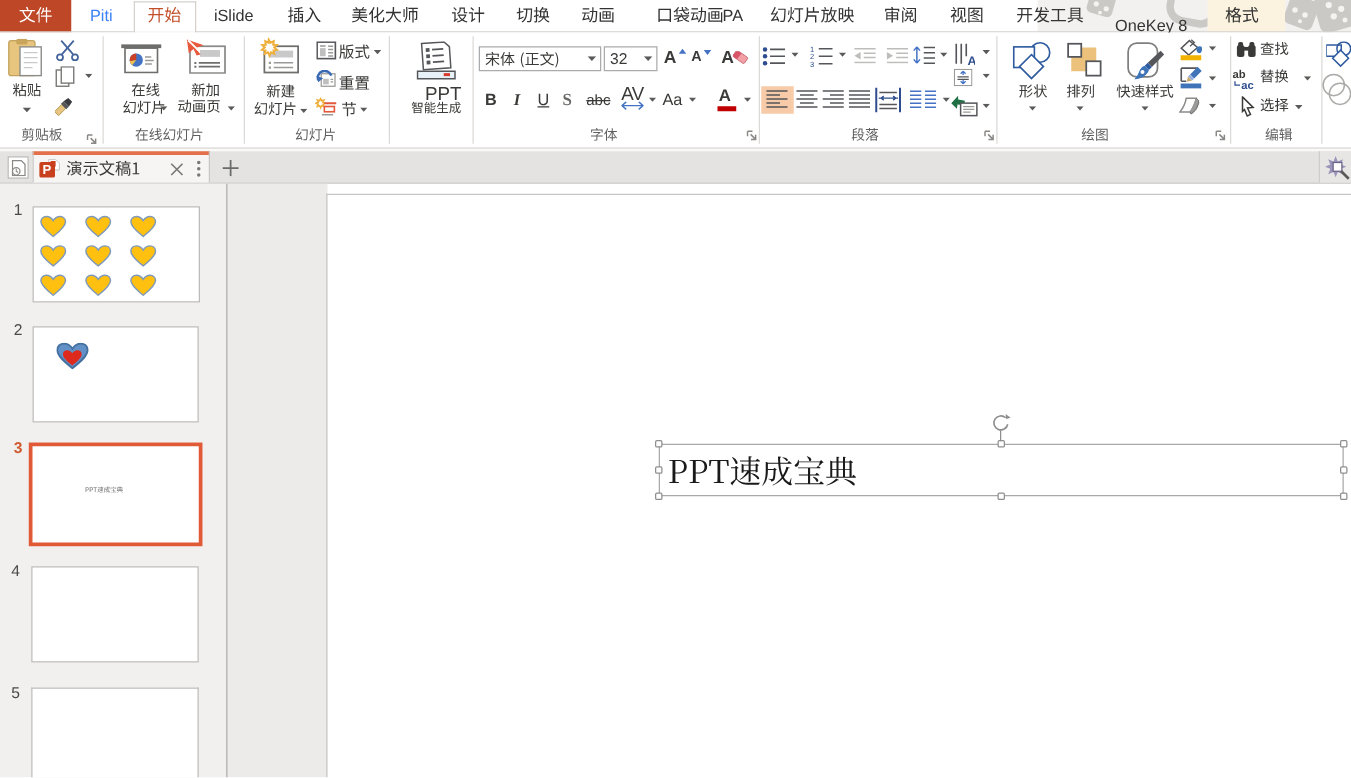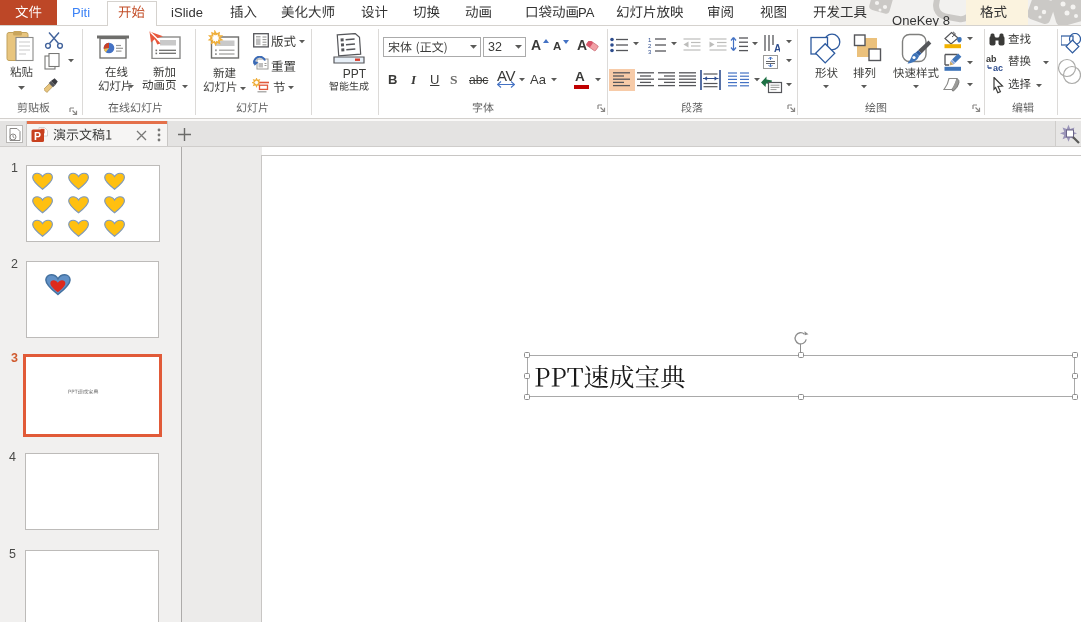--- a/index.html
+++ b/index.html
@@ -277,21 +277,21 @@
         </g>
         <g stroke="#55565A" stroke-width="1.5">
           <path d="M13 6.5 h9"></path>
           <path d="M13 11.5 h9"></path>
           <path d="M13 16.5 h9"></path>
         </g>
       </g>
       <path d="M1 24 h30 v6 h-30 Z" fill="#E8F0F8" stroke="#55565A" stroke-width="1.2"></path>
       <rect x="22" y="25.5" width="5" height="2.4" fill="#D83B2B"></rect>
     </svg>
-<div style="position:absolute;left:349px;transform:translateX(-50%);top:67.5px;font-family:'Liberation Sans',sans-serif;font-size:12px;color:#3A3A38;font-weight:400;white-space:nowrap;line-height:1;padding-left:11px;">PPT</div>
+<div style="position:absolute;left:349px;transform:translateX(-50%);top:67.5px;font-family:'Liberation Sans',sans-serif;font-size:15px;color:#3A3A38;font-weight:400;white-space:nowrap;line-height:1;padding-left:11px;">PPT</div>
 <svg style="position:absolute;left:329.0px;top:80.5px;overflow:visible" width="41" height="12">
       <path d="M6.2 1.9H8.2V4H6.2ZM5.5 1.2V4.7H9V1.2ZM2.7 7.6H7.4V8.6H2.7ZM2.7 7V6.1H7.4V7ZM1.9 5.5V9.6H2.7V9.2H7.4V9.6H8.1V5.5ZM1.6 0.4C1.4 1.1 1 1.9 0.5 2.4C0.7 2.5 1 2.6 1.1 2.8C1.3 2.5 1.5 2.2 1.7 1.8H2.6V2.4L2.6 2.8H0.5V3.4H2.4C2.2 4 1.7 4.7 0.4 5.2C0.6 5.3 0.8 5.5 0.9 5.7C1.9 5.2 2.5 4.7 2.9 4.1C3.4 4.4 4.1 5 4.4 5.2L5 4.7C4.7 4.5 3.5 3.8 3.1 3.6L3.2 3.4H5V2.8H3.3L3.3 2.4V1.8H4.8V1.2H2C2.1 1 2.2 0.8 2.3 0.5Z M13.8 4.6V5.5H11.7V4.6ZM11 4V9.6H11.7V7.6H13.8V8.7C13.8 8.9 13.8 8.9 13.7 8.9C13.5 8.9 13.1 8.9 12.6 8.9C12.7 9.1 12.8 9.4 12.9 9.6C13.5 9.6 13.9 9.6 14.2 9.5C14.5 9.3 14.6 9.1 14.6 8.7V4ZM11.7 6.1H13.8V7H11.7ZM18.6 1.2C18 1.5 17.1 1.8 16.2 2.1V0.4H15.5V3.7C15.5 4.6 15.8 4.8 16.7 4.8C16.9 4.8 18.2 4.8 18.4 4.8C19.2 4.8 19.5 4.5 19.5 3.2C19.3 3.2 19 3.1 18.9 3C18.8 3.9 18.8 4.1 18.4 4.1C18.1 4.1 17 4.1 16.8 4.1C16.3 4.1 16.2 4.1 16.2 3.7V2.7C17.2 2.4 18.3 2.1 19.1 1.7ZM18.7 5.6C18.1 6 17.2 6.4 16.2 6.7V5.1H15.5V8.5C15.5 9.3 15.8 9.5 16.7 9.5C16.9 9.5 18.3 9.5 18.5 9.5C19.3 9.5 19.5 9.2 19.6 7.8C19.4 7.8 19.1 7.6 19 7.5C18.9 8.7 18.8 8.8 18.4 8.8C18.1 8.8 17 8.8 16.8 8.8C16.3 8.8 16.2 8.8 16.2 8.5V7.3C17.3 7 18.4 6.6 19.2 6.2ZM10.8 3.3C11.1 3.2 11.4 3.1 14.1 2.9C14.2 3.1 14.3 3.3 14.4 3.5L15 3.2C14.8 2.6 14.2 1.7 13.7 1L13.1 1.2C13.4 1.6 13.6 2 13.8 2.4L11.6 2.5C12.1 2 12.5 1.3 12.9 0.6L12.1 0.4C11.8 1.2 11.2 2 11.1 2.2C10.9 2.4 10.7 2.5 10.6 2.6C10.7 2.8 10.8 3.1 10.8 3.3Z M22.4 0.6C22 2 21.4 3.4 20.5 4.3C20.7 4.4 21.1 4.6 21.2 4.7C21.6 4.3 21.9 3.7 22.3 3.1H24.6V5.3H21.6V6H24.6V8.6H20.6V9.3H29.5V8.6H25.4V6H28.6V5.3H25.4V3.1H29V2.3H25.4V0.4H24.6V2.3H22.6C22.8 1.8 23 1.3 23.1 0.7Z M35.4 0.4C35.4 1 35.5 1.6 35.5 2.1H31.3V4.9C31.3 6.2 31.2 7.9 30.4 9.2C30.5 9.3 30.9 9.5 31 9.7C31.9 8.4 32.1 6.3 32.1 4.9V4.9H33.9C33.9 6.6 33.8 7.2 33.7 7.4C33.6 7.5 33.5 7.5 33.4 7.5C33.2 7.5 32.8 7.5 32.3 7.4C32.4 7.6 32.5 7.9 32.5 8.1C33 8.2 33.5 8.2 33.7 8.1C34 8.1 34.1 8 34.3 7.8C34.5 7.6 34.6 6.7 34.6 4.5C34.6 4.4 34.6 4.2 34.6 4.2H32.1V2.8H35.5C35.7 4.5 35.9 5.9 36.3 7.1C35.6 7.8 34.9 8.5 34 8.9C34.1 9.1 34.4 9.4 34.5 9.6C35.3 9.1 36 8.5 36.6 7.9C37 8.9 37.6 9.5 38.4 9.5C39.2 9.5 39.5 9 39.6 7.3C39.4 7.3 39.1 7.1 38.9 6.9C38.9 8.2 38.8 8.8 38.5 8.8C38 8.8 37.5 8.2 37.1 7.2C37.9 6.2 38.5 5.1 38.9 3.8L38.1 3.6C37.8 4.6 37.4 5.5 36.9 6.3C36.6 5.4 36.4 4.2 36.3 2.8H39.5V2.1H36.3C36.2 1.6 36.2 1 36.2 0.4ZM36.7 0.9C37.4 1.2 38.1 1.7 38.5 2.1L39 1.6C38.6 1.2 37.8 0.8 37.2 0.4Z" fill="#3A3A38"></path>
     </svg>
 <div style="position:absolute;left:383px;top:37px;width:98px;height:20px;background:#FFFFFF;border:1px solid #ABABAB;box-sizing:border-box;"></div>
 <div style="position:absolute;left:483px;top:37px;width:43px;height:20px;background:#FFFFFF;border:1px solid #ABABAB;box-sizing:border-box;"></div>
 <svg style="position:absolute;left:388.0px;top:41px;overflow:visible" width="60" height="14">
       <path d="M5.5 3.3V5.3H0.9V6.1H4.8C3.7 7.8 2 9.4 0.4 10.2C0.6 10.4 0.9 10.8 1.1 11C2.7 10.1 4.4 8.4 5.5 6.5V11.5H6.5V6.6C7.6 8.3 9.3 10 10.9 10.9C11.1 10.7 11.4 10.3 11.6 10.1C10 9.3 8.2 7.8 7.1 6.1H11.1V5.3H6.5V3.3ZM5.2 0.7C5.4 1 5.6 1.5 5.7 1.9H1V4.4H1.9V2.7H10.1V4.4H11.1V1.9H6.8C6.6 1.4 6.3 0.9 6.1 0.4Z M15 0.5C14.4 2.3 13.4 4.1 12.4 5.3C12.5 5.5 12.8 6 12.9 6.2C13.2 5.8 13.6 5.3 13.9 4.8V11.5H14.8V3.3C15.2 2.5 15.6 1.6 15.9 0.8ZM17 8.5V9.3H19V11.4H19.8V9.3H21.8V8.5H19.8V4.3C20.6 6.4 21.7 8.4 23 9.6C23.2 9.3 23.5 9 23.7 8.8C22.4 7.8 21.1 5.8 20.4 3.8H23.4V2.9H19.8V0.5H19V2.9H15.6V3.8H18.4C17.7 5.8 16.4 7.8 15.1 8.9C15.3 9.1 15.6 9.4 15.8 9.6C17 8.4 18.2 6.5 19 4.3V8.5Z M30.5 12.9 31.1 12.6C30.1 10.9 29.6 8.9 29.6 6.8C29.6 4.8 30.1 2.8 31.1 1.1L30.5 0.7C29.4 2.5 28.7 4.5 28.7 6.8C28.7 9.2 29.4 11.1 30.5 12.9Z M33.9 4.4V10.1H32.3V11H43.1V10.1H38.4V6.3H42.2V5.4H38.4V2.2H42.7V1.4H32.7V2.2H37.5V10.1H34.8V4.4Z M48.7 0.7C49.1 1.3 49.5 2.1 49.6 2.6L50.6 2.2C50.4 1.8 50 1 49.7 0.4ZM44.3 2.6V3.5H46.1C46.8 5.3 47.8 6.9 49 8.2C47.7 9.3 46.1 10.1 44.1 10.6C44.3 10.9 44.6 11.3 44.7 11.5C46.7 10.8 48.3 10 49.7 8.8C51 10 52.7 10.9 54.6 11.4C54.8 11.2 55.1 10.8 55.3 10.6C53.3 10.1 51.7 9.3 50.4 8.1C51.6 6.9 52.5 5.4 53.2 3.5H55.1V2.6ZM49.7 7.5C48.6 6.4 47.7 5 47.1 3.5H52.2C51.6 5.1 50.8 6.4 49.7 7.5Z M56.8 12.9C57.9 11.1 58.6 9.2 58.6 6.8C58.6 4.5 57.9 2.5 56.8 0.7L56.2 1.1C57.2 2.8 57.7 4.8 57.7 6.8C57.7 8.9 57.2 10.9 56.2 12.6Z" fill="#3A3A38"></path>
     </svg>
 <svg style="position:absolute;left:470px;top:45px;" width="7" height="4" viewBox="0 0 7 4">
       <path d="M0 0 L7 0 L3.5 3.8500000000000005 Z" fill="#5A5A58"></path>

